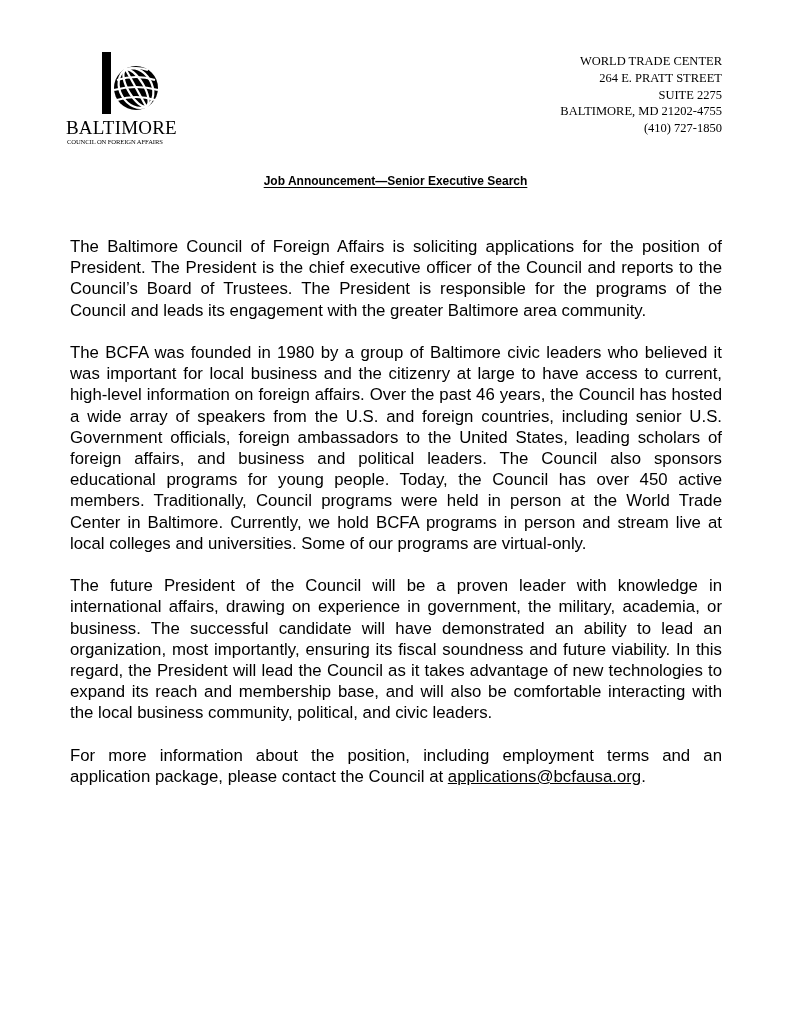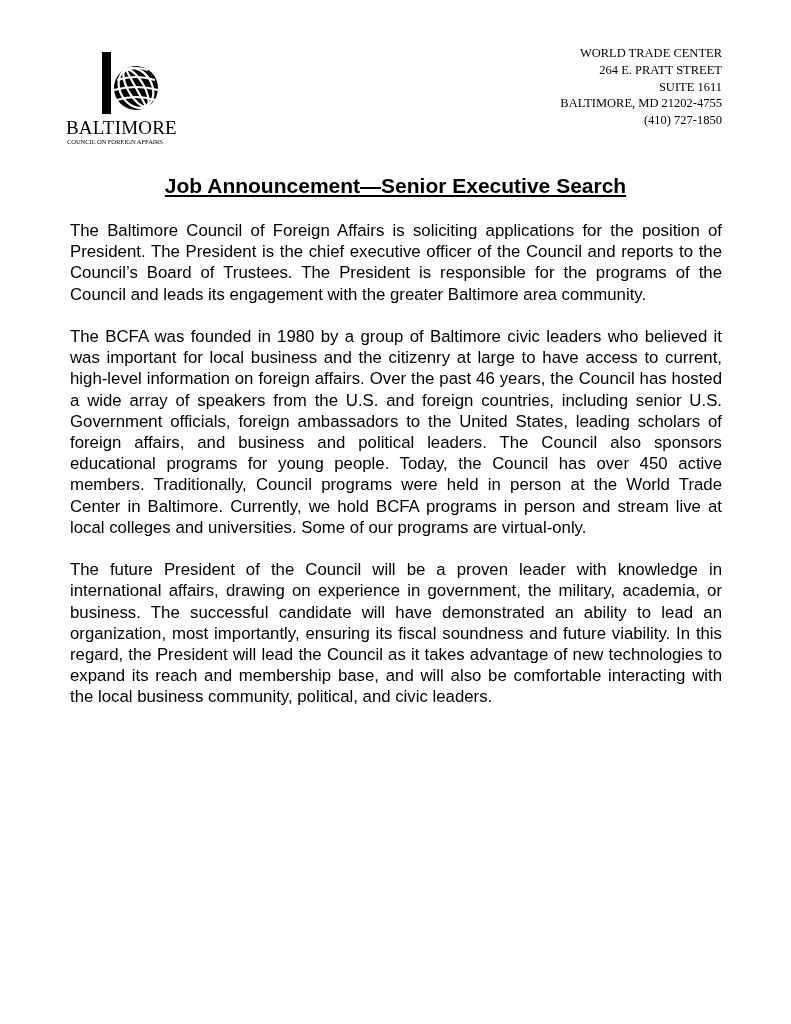--- a/index.html
+++ b/index.html
@@ -47,43 +47,43 @@
       width: 124px;
       font-family: "Liberation Serif", serif;
       font-size: 6.6px;
       line-height: 7px;
       white-space: nowrap;
       letter-spacing: -0.1px;
     }
     .address {
       position: absolute;
       right: 69px;
-      top: 45px;
+      top: 53px;
       text-align: right;
       font-family: "Liberation Serif", serif;
       font-size: 12.5px;
       line-height: 16.8px;
     }
     .address div { white-space: nowrap; }
     .title {
       position: absolute;
       left: 0;
       width: 791px;
       top: 174px;
       text-align: center;
       font-weight: bold;
-      font-size: 21px;
+      font-size: 12px;
       text-decoration: underline;
       text-underline-offset: 2px;
     }
     .body {
       position: absolute;
       left: 70px;
       width: 652px;
-      top: 220px;
+      top: 236px;
       font-size: 16.8px;
       line-height: 21.2px;
       text-align: justify;
     }
     .body p {
       margin: 0 0 21.2px 0;
     }
     .email {
       text-decoration: underline;
       color: #000000;
@@ -106,24 +106,25 @@
       <line x1="25" y1="16" x2="47" y2="56"></line>
     </g>
   </svg>
   <div class="logo-name">BALTIMORE</div>
   <div class="logo-sub">COUNCIL ON FOREIGN AFFAIRS</div>
 </div>
 
 <div class="address">
   <div>WORLD TRADE CENTER</div>
   <div>264 E. PRATT STREET</div>
-  <div>SUITE 1611</div>
+  <div>SUITE 2275</div>
   <div>BALTIMORE, MD 21202-4755</div>
   <div>(410) 727-1850</div>
 </div>
 
 <div class="title">Job Announcement—Senior Executive Search</div>
 
 <div class="body">
   <p>The Baltimore Council of Foreign Affairs is soliciting applications for the position of President. The President is the chief executive officer of the Council and reports to the Council’s Board of Trustees. The President is responsible for the programs of the Council and leads its engagement with the greater Baltimore area community.</p>
   <p>The BCFA was founded in 1980 by a group of Baltimore civic leaders who believed it was important for local business and the citizenry at large to have access to current, high-level information on foreign affairs. Over the past 46 years, the Council has hosted a wide array of speakers from the U.S. and foreign countries, including senior U.S. Government officials, foreign ambassadors to the United States, leading scholars of foreign affairs, and business and political leaders. The Council also sponsors educational programs for young people. Today, the Council has over 450 active members. Traditionally, Council programs were held in person at the World Trade Center in Baltimore.  Currently, we hold BCFA programs in person and stream live at local colleges and universities.  Some of our programs are virtual-only.</p>
   <p>The future President of the Council will be a proven leader with knowledge in international affairs, drawing on experience in government, the military, academia, or business. The successful candidate will have demonstrated an ability to lead an organization, most importantly, ensuring its fiscal soundness and future viability.  In this regard, the President will lead the Council as it takes advantage of new technologies to expand its reach and membership base, and will also be comfortable interacting with the local business community, political, and civic leaders.</p>
+  <p><span>For more information about the position, including employment terms and an application package, please contact the Council at </span><a class="email" href="mailto:applications@bcfausa.org">applications@bcfausa.org</a><span>.</span></p>
 </div>
 
 </body></html>

